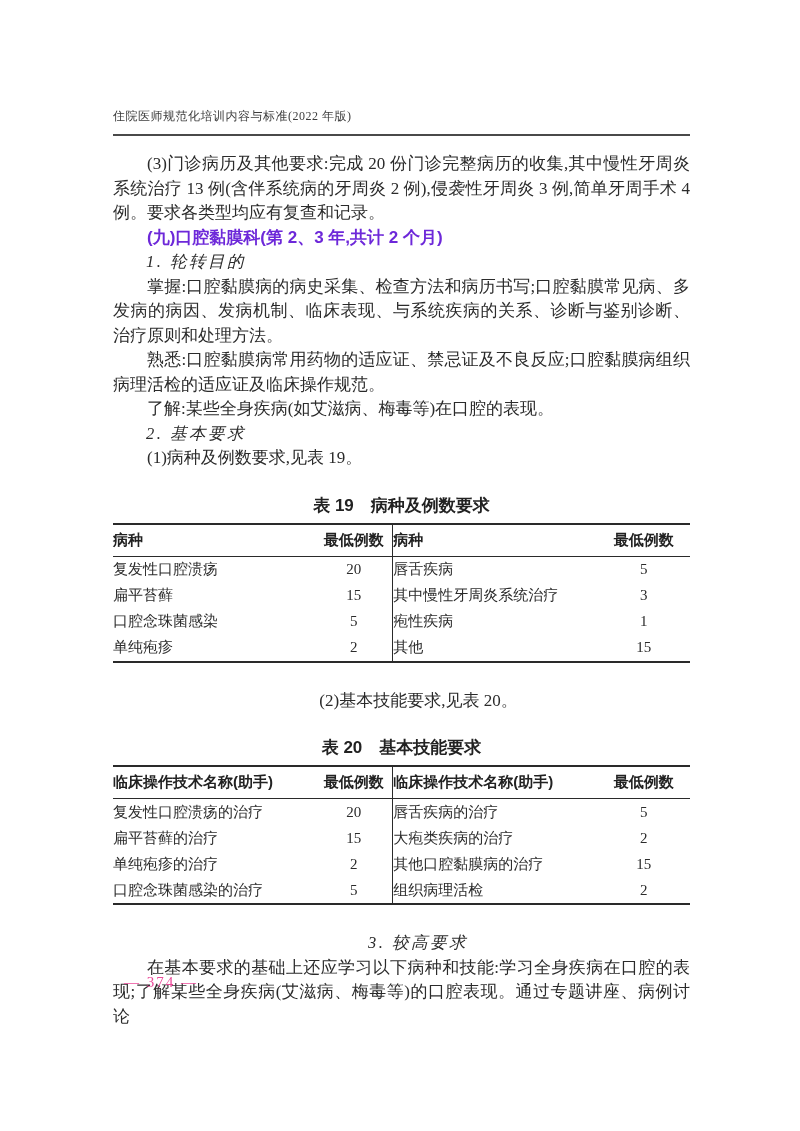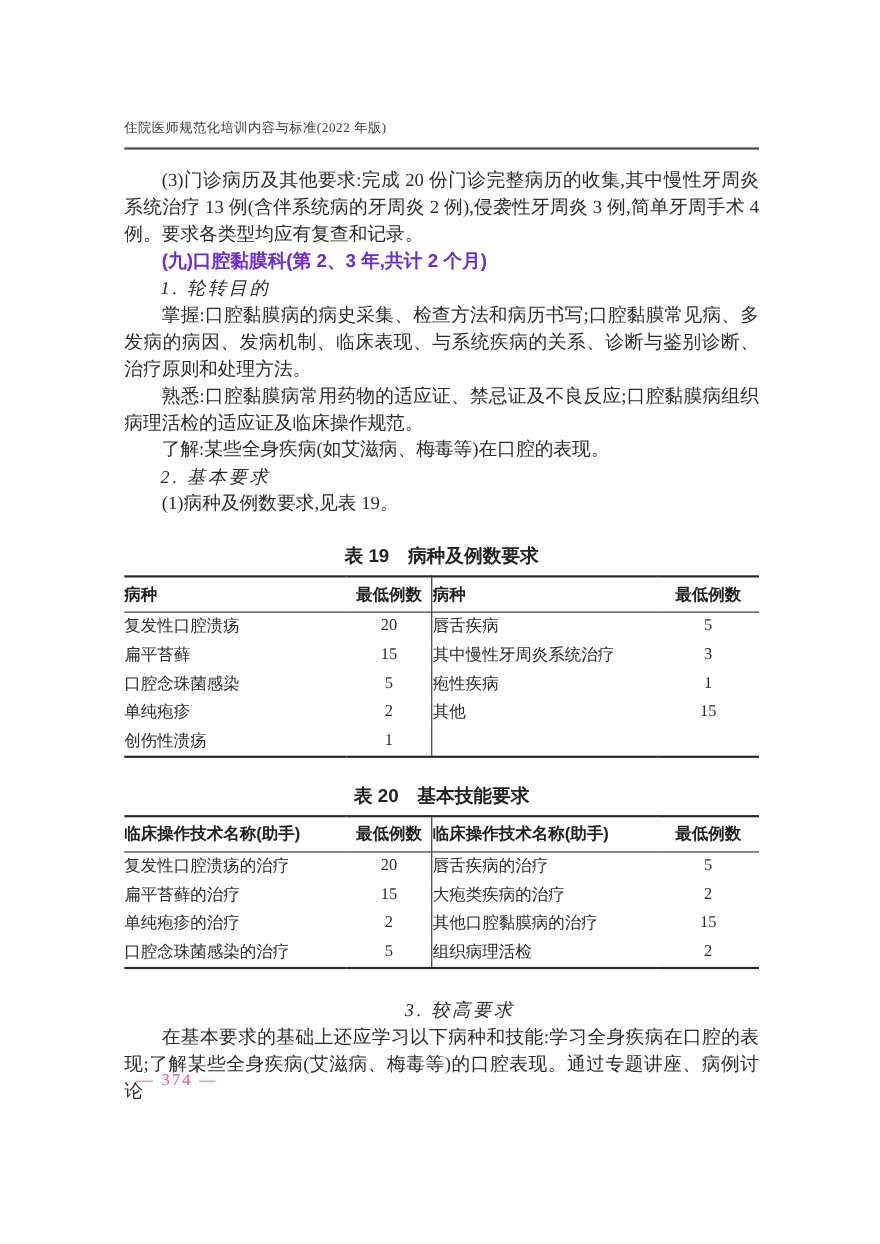--- a/index.html
+++ b/index.html
@@ -149,30 +149,25 @@
             <td class="col-num divider">5</td>
             <td class="col-label">疱性疾病</td>
             <td class="col-num">1</td>
           </tr>
           <tr>
             <td class="col-label">单纯疱疹</td>
             <td class="col-num divider">2</td>
             <td class="col-label">其他</td>
             <td class="col-num">15</td>
           </tr>
-          <tr>
-            <td class="col-label">创伤性溃疡</td>
-            <td class="col-num divider">1</td>
-            <td class="col-label"></td>
-            <td class="col-num"></td>
-          </tr>
         </tbody>
       </table>
     </div>
 
+    <p class="body-para gap-after-table">(2)基本技能要求,见表 20。</p>
 
     <div class="table-block">
       <div class="table-caption">表 20　基本技能要求</div>
       <table class="data-table">
         <colgroup>
           <col style="width:35%">
             <col style="width:13.5%">
             <col style="width:35.5%">
             <col style="width:16%">
         </colgroup>

